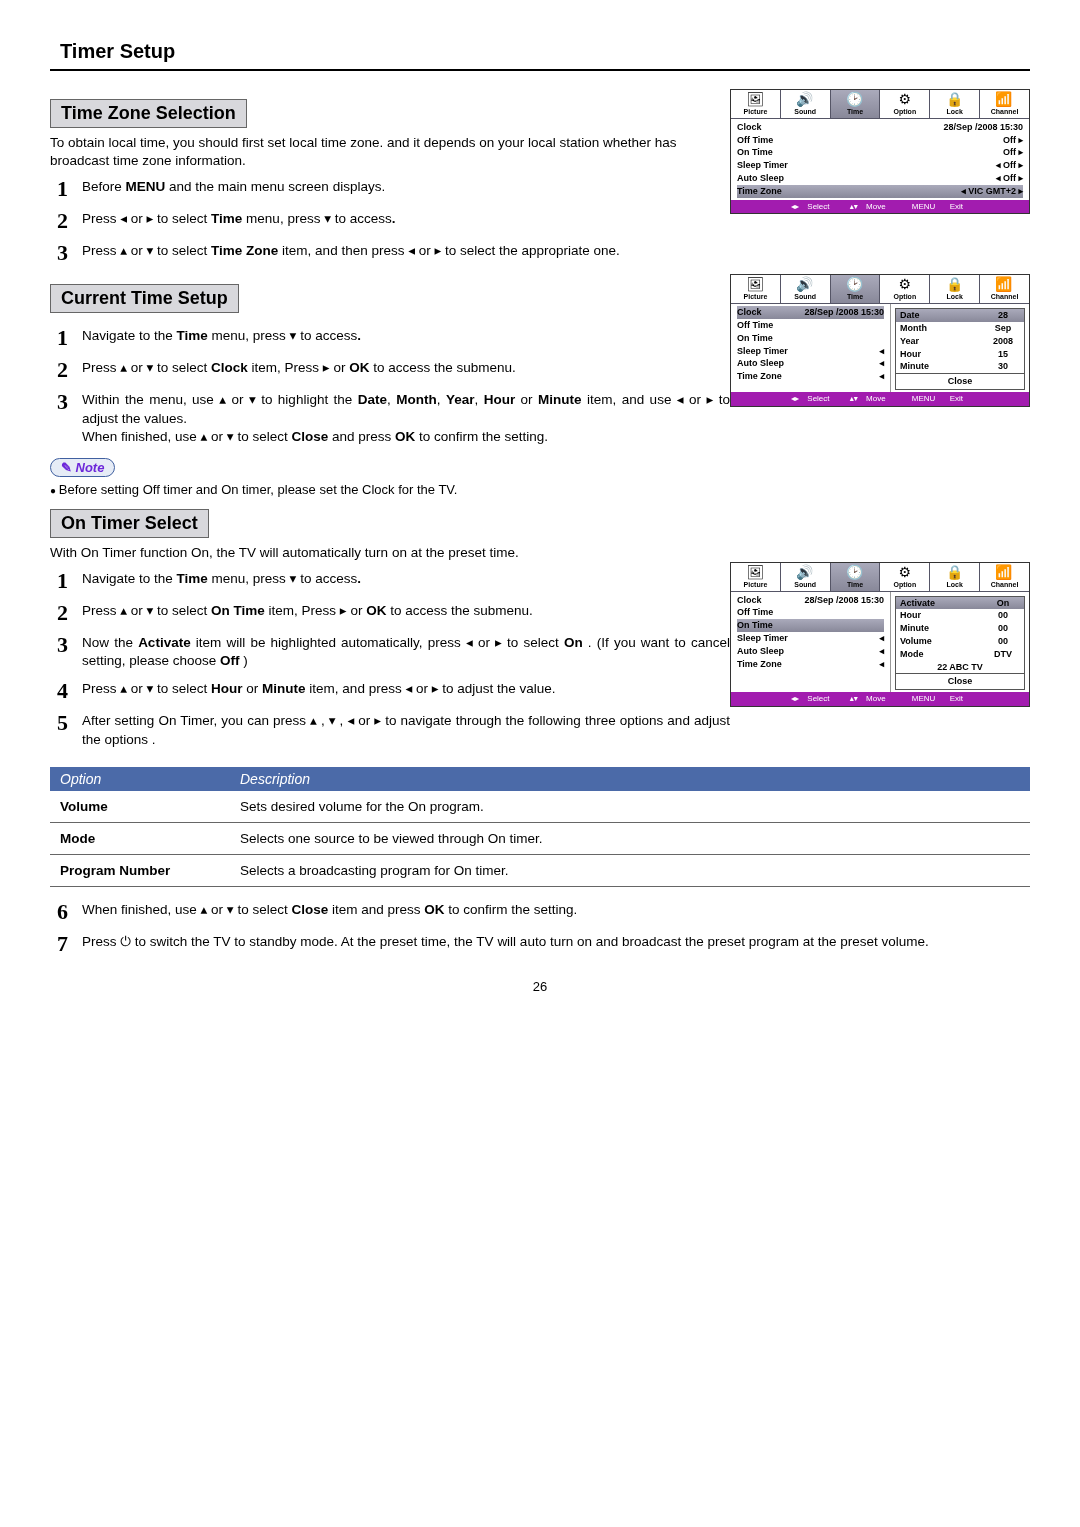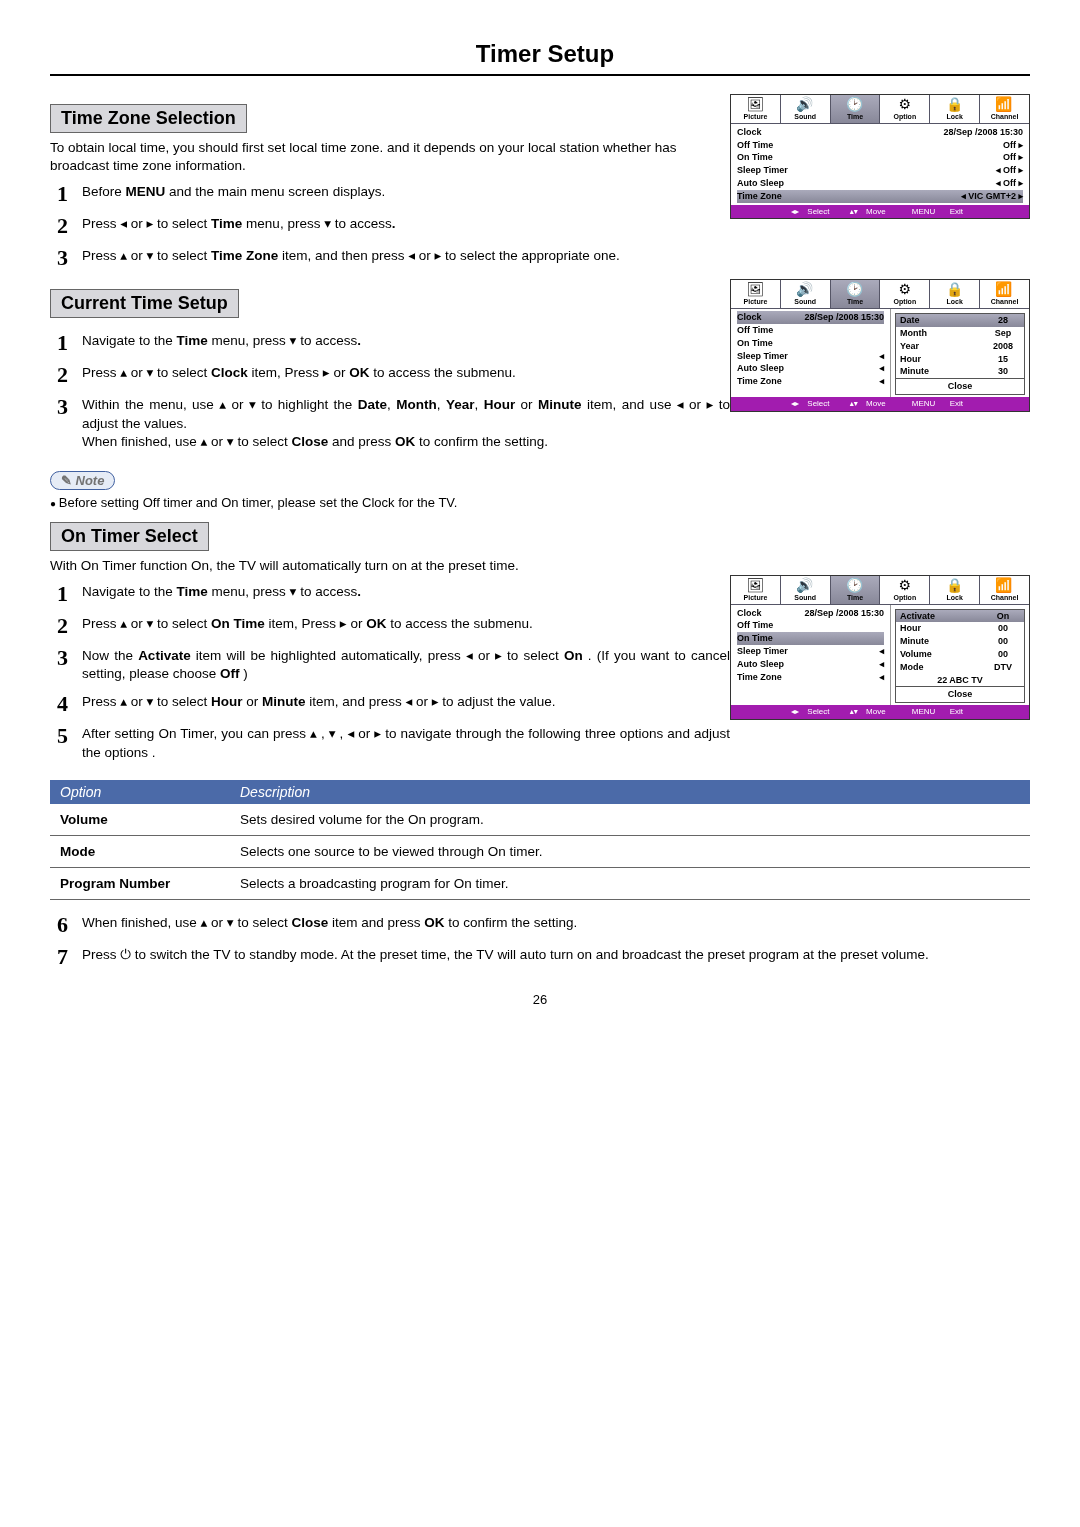--- a/index.html
+++ b/index.html
@@ -3,42 +3,42 @@
 <meta charset="utf-8">
 <style>
   body {
     font-family: Arial, Helvetica, sans-serif;
     margin: 0;
     padding: 40px 50px;
     width: 980px;
     color: #000;
     font-size: 14px;
   }
-  h1 { font-size: 24px; font-weight: bold; margin: 0 0 6px 10px; text-align: center; }
+  h1 { font-size: 20px; font-weight: bold; margin: 0 0 6px 10px; }
   hr.h1line { border: none; border-top: 2px solid #000; margin: 0 0 18px 0; }
   .section-title {
     display: inline-block;
     background: #d8d8dc;
     border: 1px solid #666;
     padding: 3px 10px;
     font-weight: bold;
     font-size: 18px;
     margin: 10px 0 6px 0;
   }
   .note-title {
     display: inline-block;
     border: 1px solid #4060a0;
     border-radius: 10px;
     background: #e6ecf6;
     padding: 1px 10px;
     font-style: italic;
     font-weight: bold;
-    color: #737373;
+    color: #6d28d9;
     font-size: 13px;
-    margin-top: 10px;
+    margin-top: 2px;
   }
   .note-title::before { content: "✎ "; font-style: normal; }
   .columns { display: flex; align-items: flex-start; }
   .left { flex: 1 1 auto; min-width: 0; }
   .right { flex: 0 0 300px; }
   .body { font-size: 13.5px; line-height: 1.35; }
   .steps { list-style: none; padding: 0; margin: 8px 0 0 0; }
   .steps > li { display: flex; gap: 14px; margin-bottom: 10px; }
   .num { font-family: Georgia, 'Times New Roman', serif; font-size: 22px; font-weight: 600; width: 18px; text-align: right; line-height: 1; }
   .step-txt { flex: 1; text-align: justify; }

